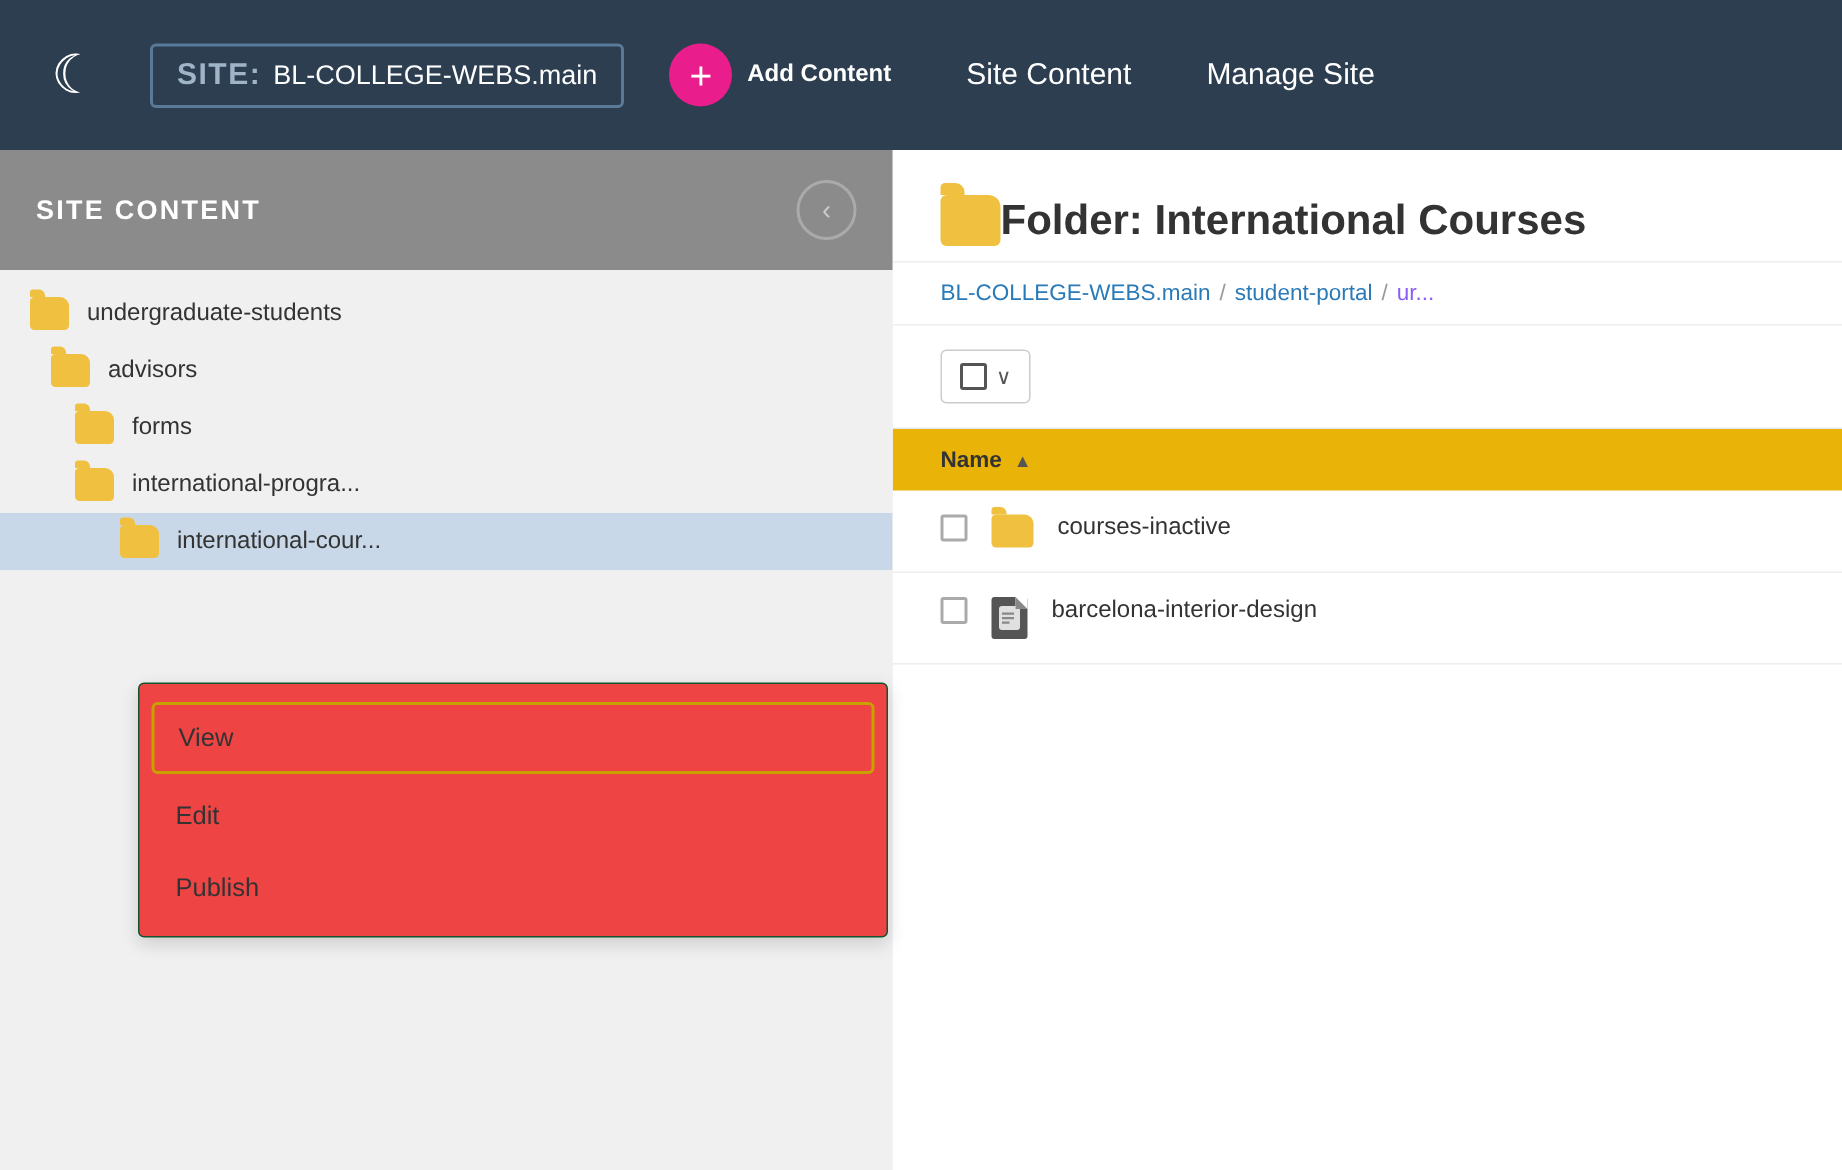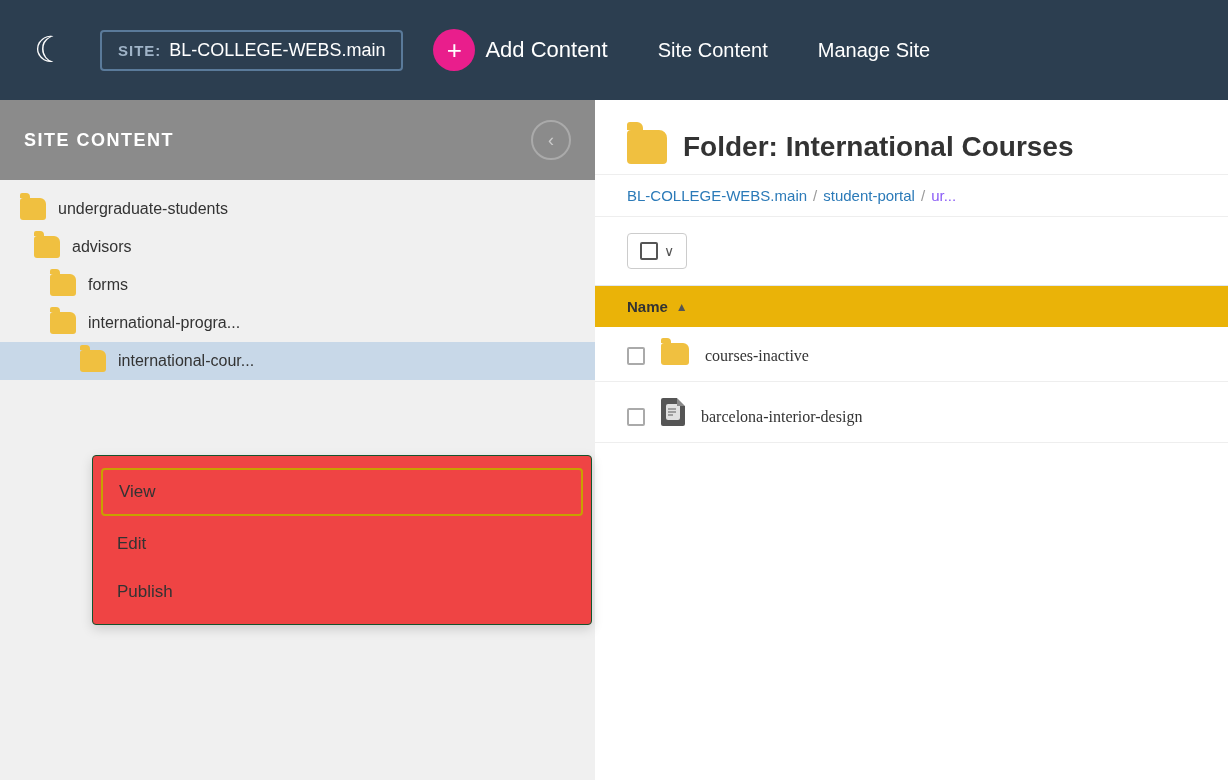--- a/index.html
+++ b/index.html
@@ -33,21 +33,21 @@
       border: 2px solid #5a7a9a;
       border-radius: 4px;
       padding: 8px 16px;
       display: flex;
       align-items: center;
       gap: 8px;
       color: white;
     }
     .site-label {
       color: #a0b4c8;
-      font-size: 15px;
+      font-size: 20px;
       font-weight: 600;
       letter-spacing: 1px;
     }
     .site-name {
       color: white;
       font-size: 18px;
       font-weight: 500;
     }
     .add-content-btn {
       display: flex;
@@ -64,22 +64,22 @@
       display: flex;
       align-items: center;
       justify-content: center;
       color: white;
       font-size: 26px;
       font-weight: 300;
       line-height: 1;
     }
     .add-content-label {
       color: white;
-      font-size: 22px;
-      font-weight: 400;
+      font-size: 16px;
+      font-weight: 700;
     }
     .nav-item {
       color: white;
       font-size: 20px;
       font-weight: 400;
       cursor: pointer;
       margin-left: 30px;
     }
 
     
@@ -191,21 +191,20 @@
       flex: 1;
       background: white;
       display: flex;
       flex-direction: column;
       overflow: hidden;
     }
     .folder-header {
       padding: 30px 32px 10px;
       display: flex;
       align-items: center;
-      gap: 16px;
       border-bottom: 1px solid #eee;
       background: white;
     }
     .folder-header-icon {
       width: 40px;
       height: 34px;
       background: #f0c040;
       border-radius: 4px 8px 4px 4px;
       position: relative;
       flex-shrink: 0;
@@ -275,25 +274,24 @@
       gap: 8px;
       font-size: 15px;
       color: #333;
       font-weight: 600;
     }
     .sort-arrow { font-size: 12px; color: #555; }
 
     
     .table-row {
       display: flex;
-      align-items: flex-end;
+      align-items: flex-start;
       padding: 16px 32px;
       border-bottom: 1px solid #eee;
       gap: 16px;
-      font-family: Liberation Serif, serif;
     }
     .row-checkbox {
       width: 18px;
       height: 18px;
       border: 2px solid #aaa;
       border-radius: 2px;
       flex-shrink: 0;
     }
     .row-folder-icon {
       width: 28px;

